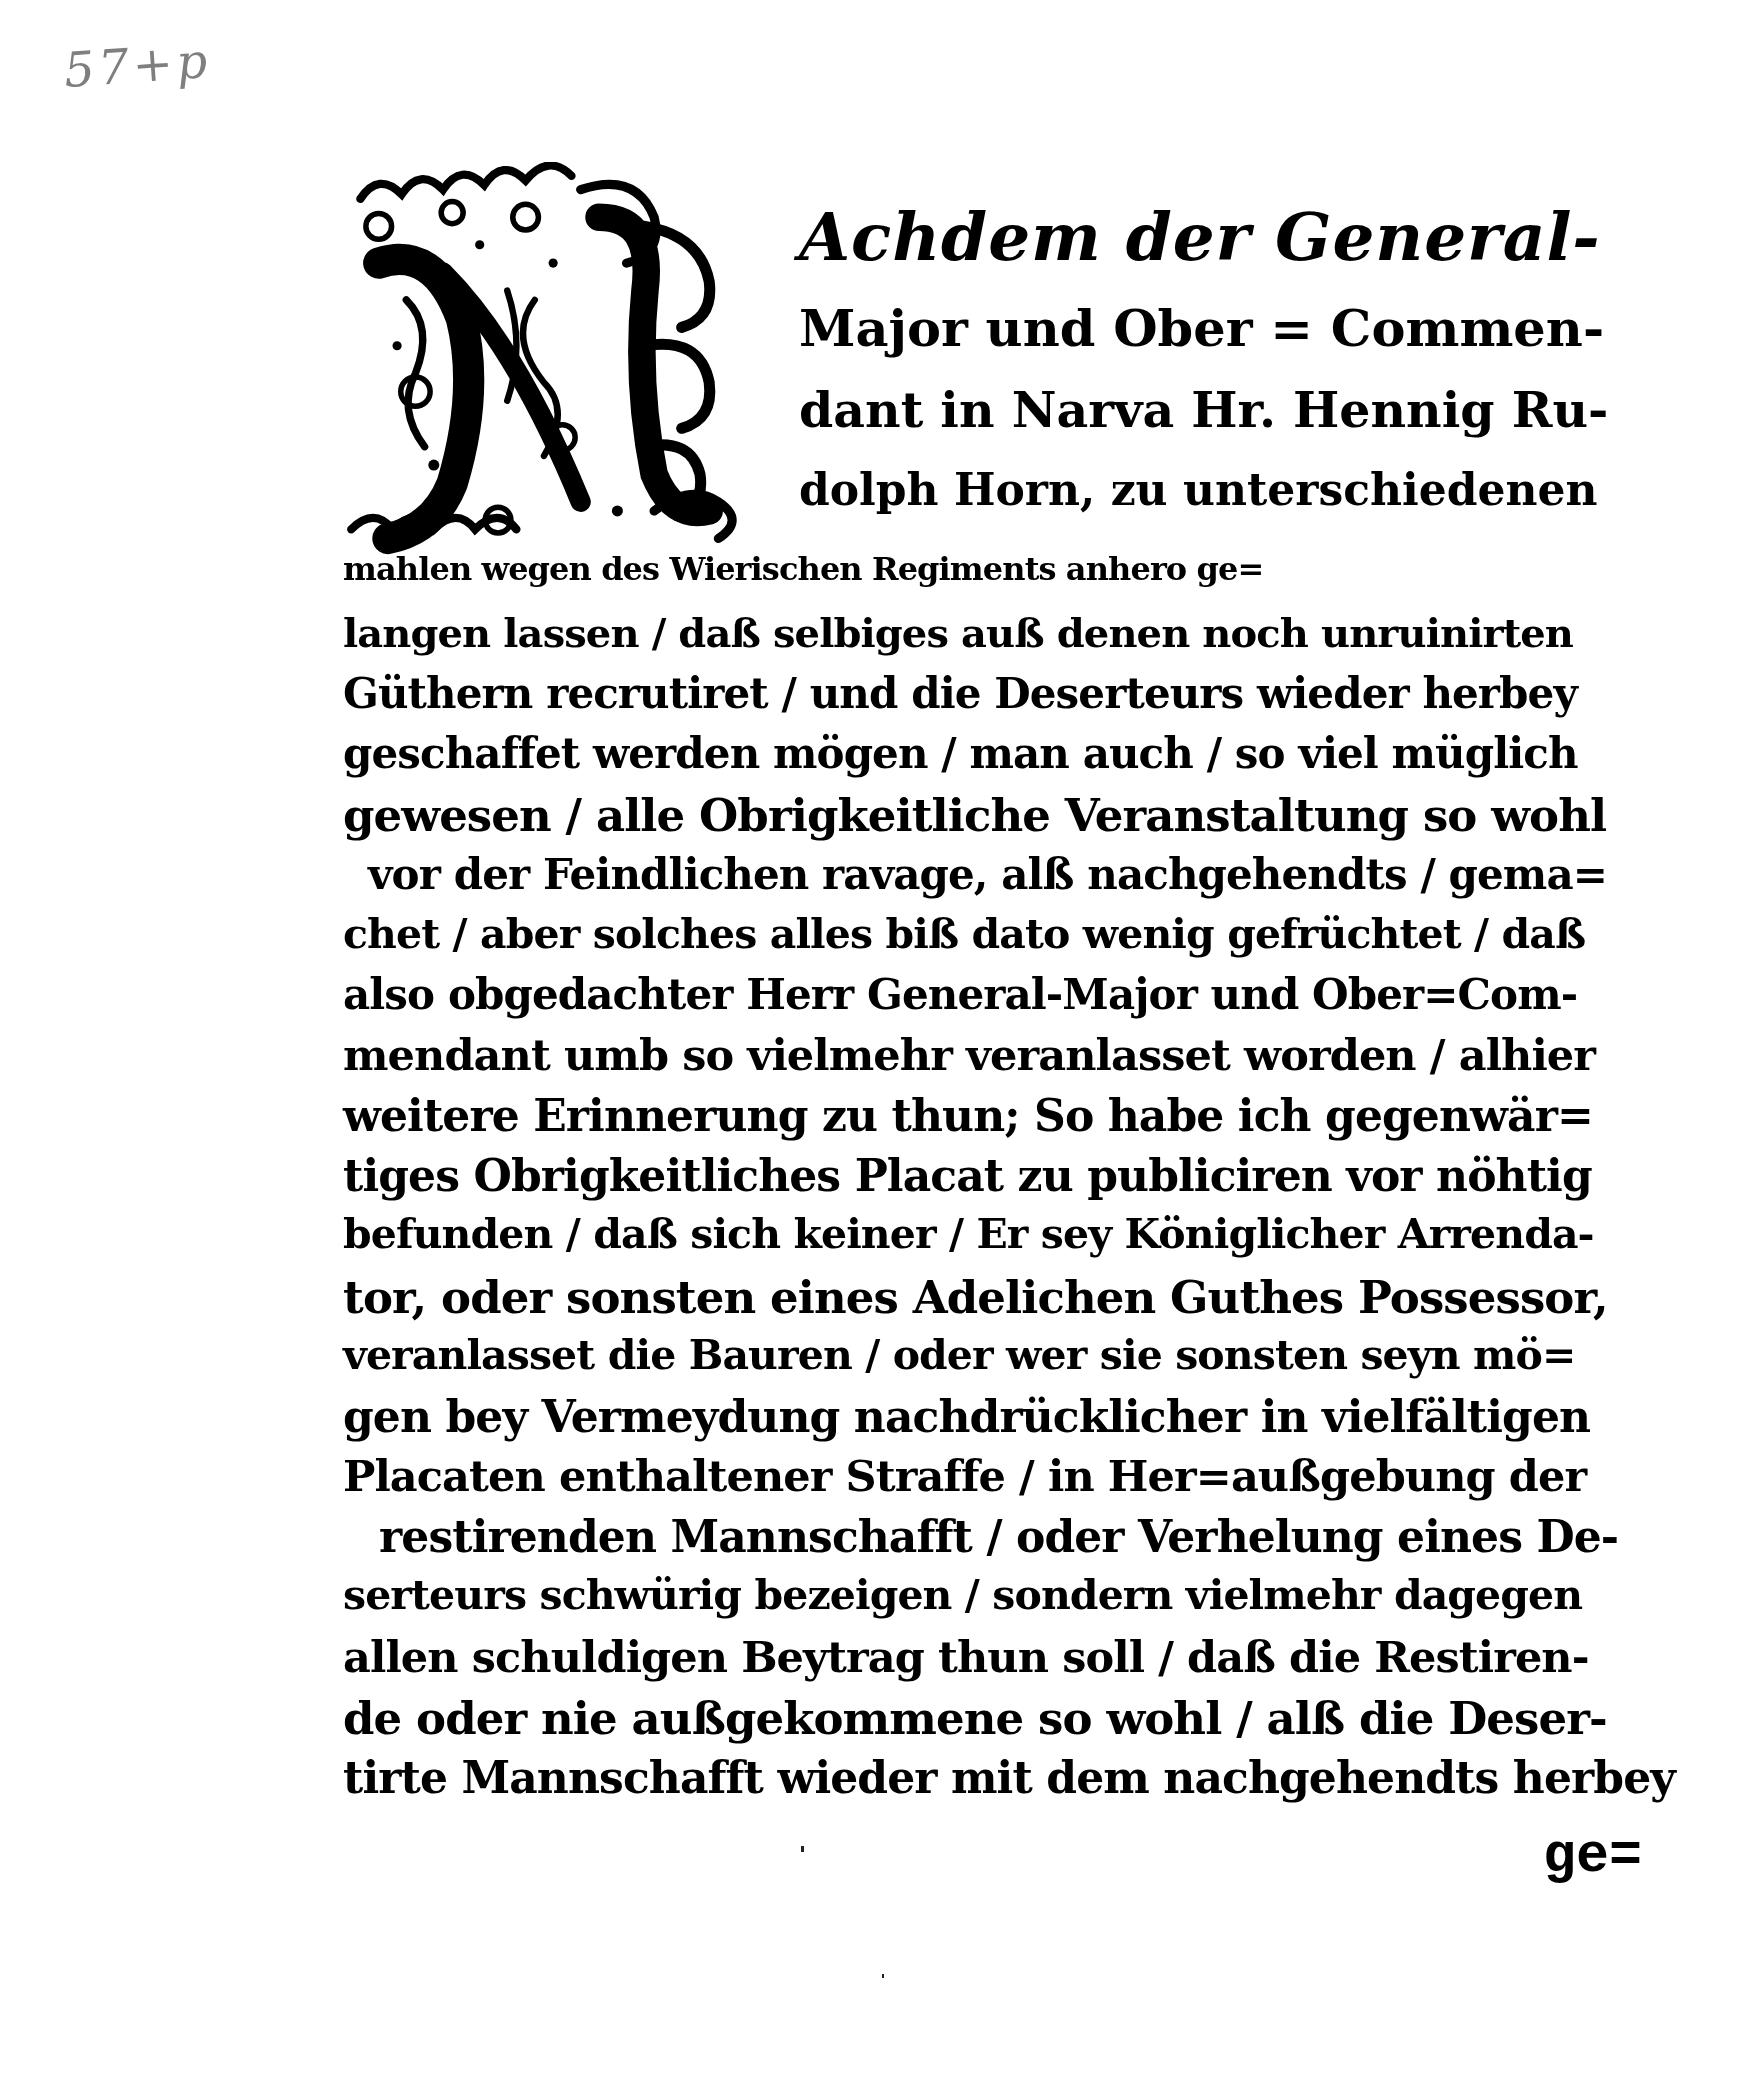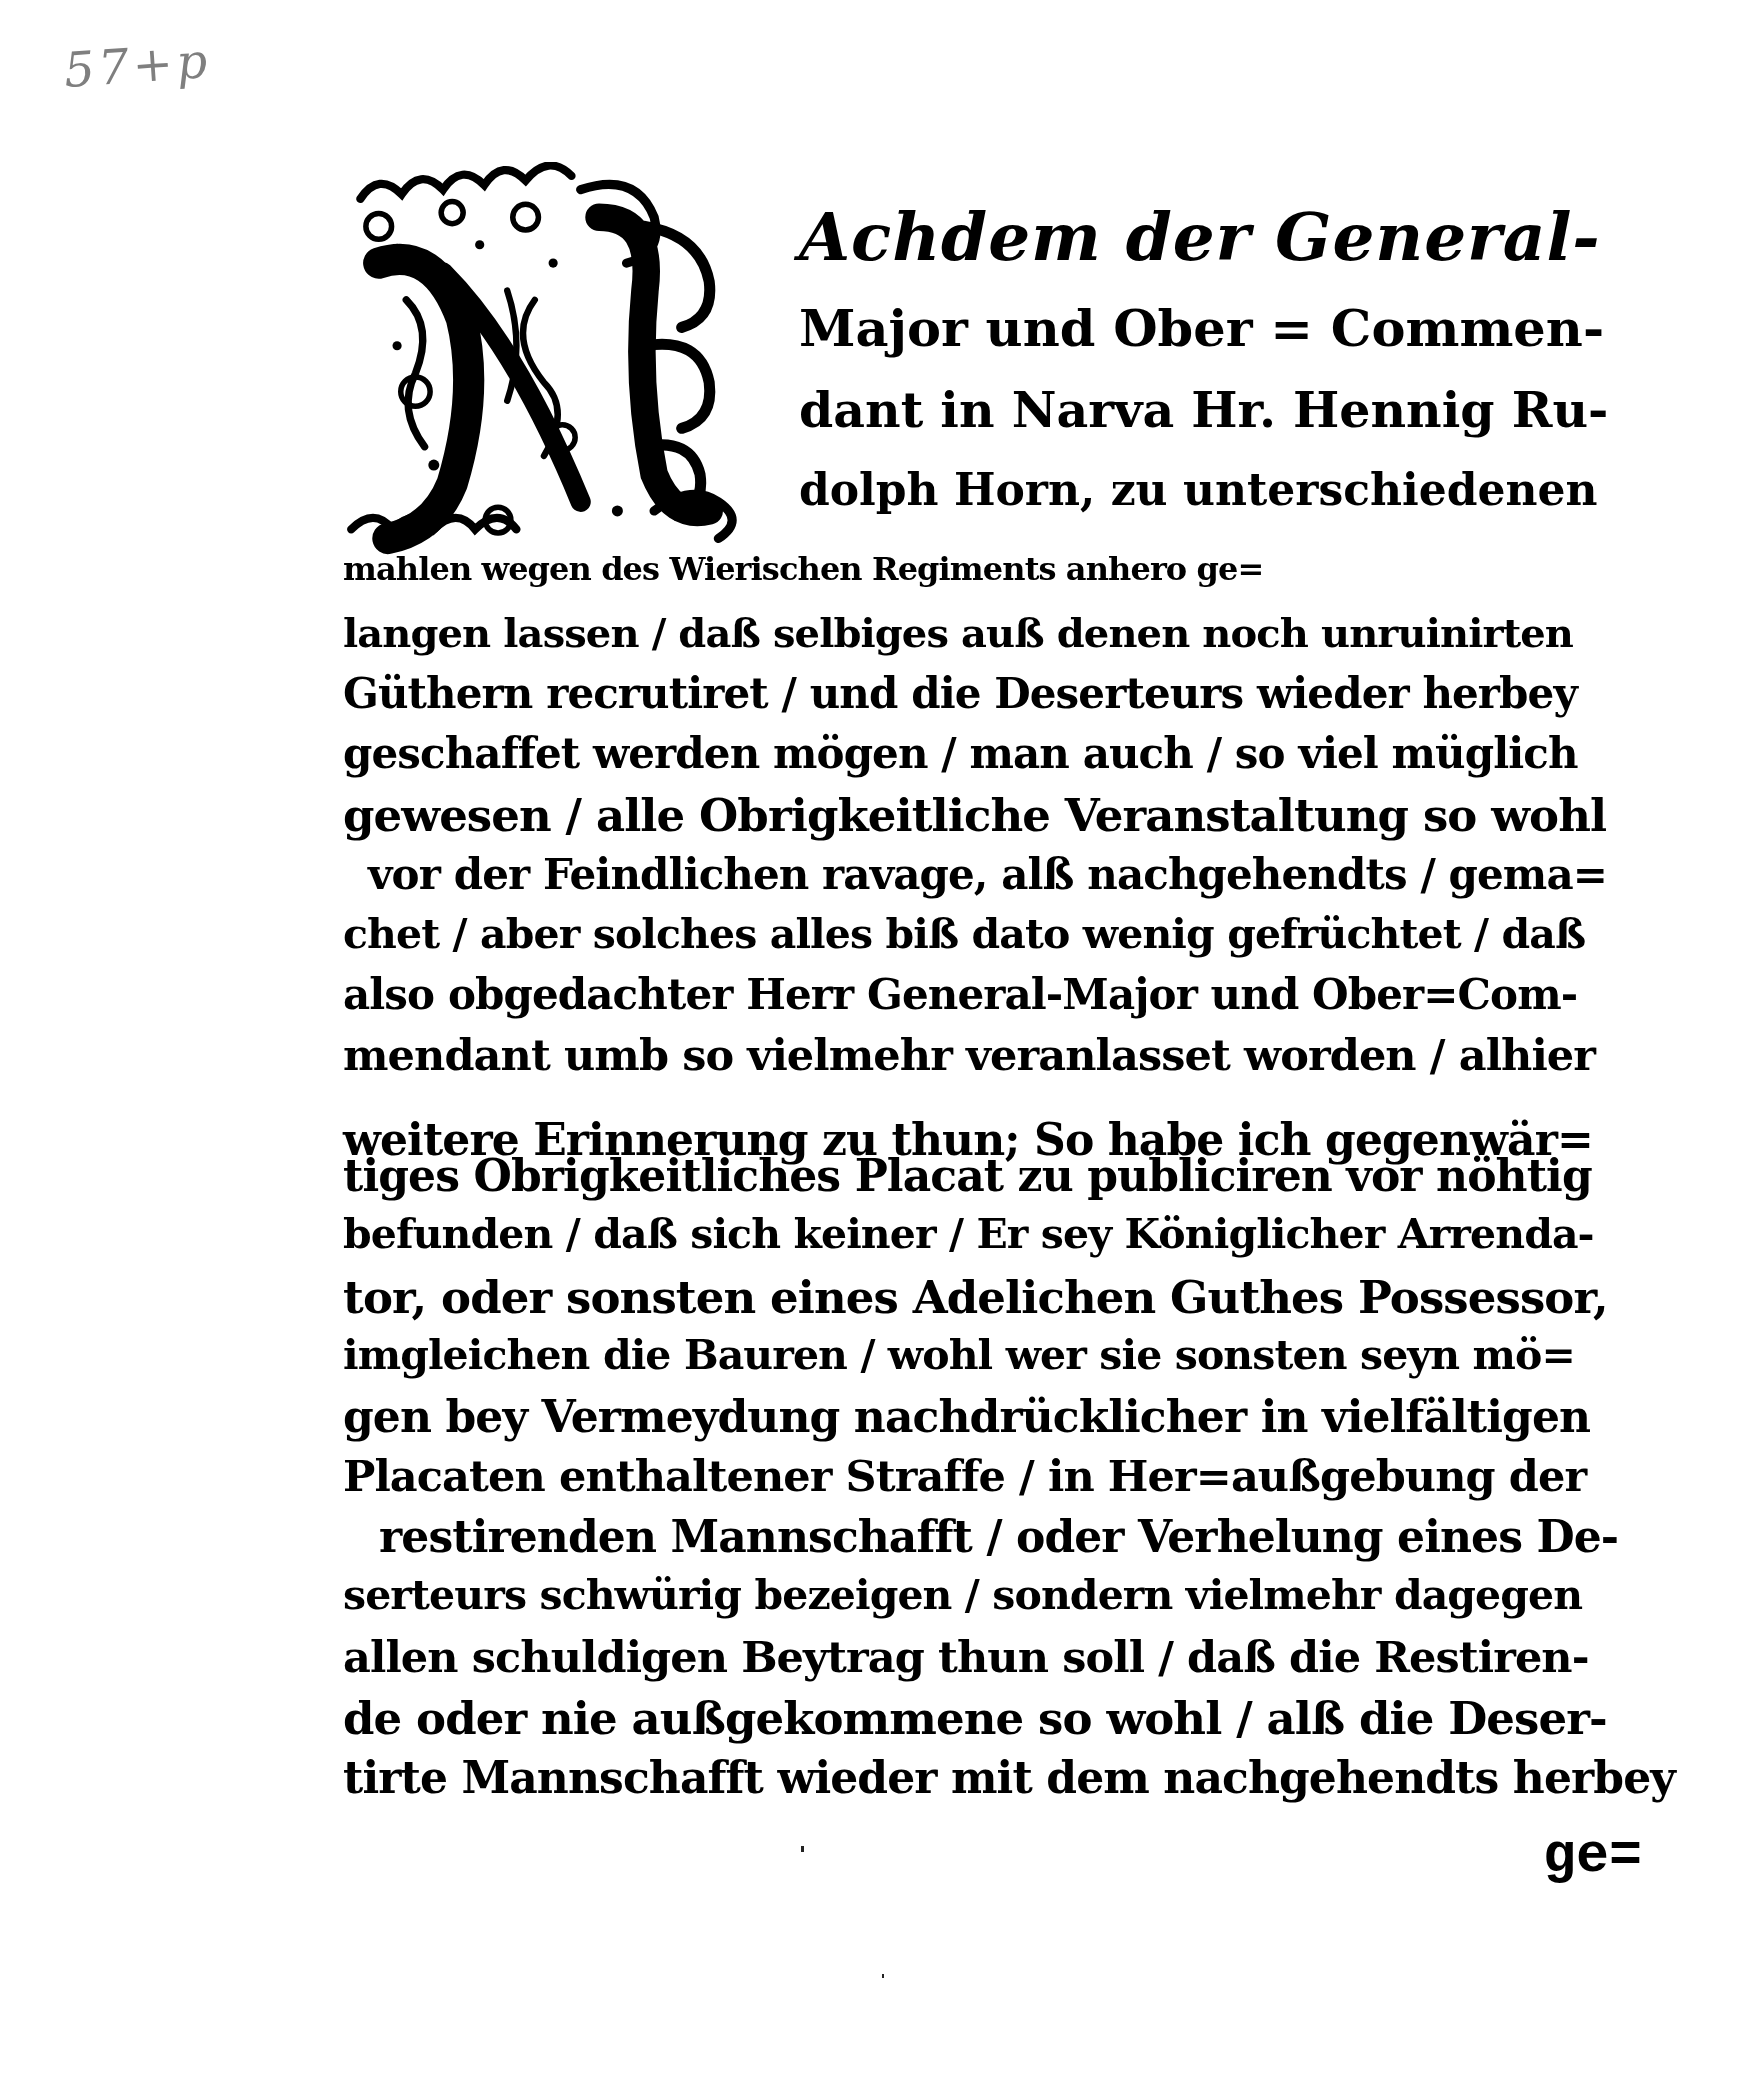--- a/index.html
+++ b/index.html
@@ -73,25 +73,25 @@
 
   <div class="line body" style="top: 553px; font-size: 32px;">mahlen wegen des Wierischen Regiments anhero ge=</div>
   <div class="line body" style="top: 613px; font-size: 40px;">langen lassen / daß selbiges auß denen noch unruinirten</div>
   <div class="line body" style="top: 673px; font-size: 42px;">Güthern recrutiret / und die Deserteurs wieder herbey</div>
   <div class="line body" style="top: 733px; font-size: 42px;">geschaffet werden mögen / man auch / so viel müglich</div>
   <div class="line body" style="top: 793px; font-size: 45px;">gewesen / alle Obrigkeitliche Veranstaltung so wohl</div>
   <div class="line body" style="top: 854px; font-size: 42px; text-align: right;">vor der Feindlichen ravage, alß nachgehendts / gema=</div>
   <div class="line body" style="top: 914px; font-size: 41px;">chet / aber solches alles biß dato wenig gefrüchtet / daß</div>
   <div class="line body" style="top: 974px; font-size: 42px;">also obgedachter Herr General-Major und Ober=Com-</div>
   <div class="line body" style="top: 1034px; font-size: 43px;">mendant umb so vielmehr veranlasset worden / alhier</div>
-  <div class="line body" style="top: 1094px; font-size: 44px; margin-top: 24px;">weitere Erinnerung zu thun; So habe ich gegenwär=</div>
+  <div class="line body" style="top: 1094px; font-size: 44px;">weitere Erinnerung zu thun; So habe ich gegenwär=</div>
   <div class="line body" style="top: 1154px; font-size: 44px;">tiges Obrigkeitliches Placat zu publiciren vor nöhtig</div>
   <div class="line body" style="top: 1214px; font-size: 41px;">befunden / daß sich keiner / Er sey Königlicher Arrenda-</div>
   <div class="line body" style="top: 1275px; font-size: 45px;">tor, oder sonsten eines Adelichen Guthes Possessor,</div>
-  <div class="line body" style="top: 1335px; font-size: 41px;">imgleichen die Bauren / wohl wer sie sonsten seyn mö=</div>
+  <div class="line body" style="top: 1335px; font-size: 41px;">veranlasset die Bauren / oder wer sie sonsten seyn mö=</div>
   <div class="line body" style="top: 1395px; font-size: 44px;">gen bey Vermeydung nachdrücklicher in vielfältigen</div>
   <div class="line body" style="top: 1455px; font-size: 43px;">Placaten enthaltener Straffe / in Her=außgebung der</div>
   <div class="line body" style="top: 1515px; font-size: 44px; margin-left: 36px;">restirenden Mannschafft / oder Verhelung eines De-</div>
   <div class="line body" style="top: 1575px; font-size: 41px;">serteurs schwürig bezeigen / sondern vielmehr dagegen</div>
   <div class="line body" style="top: 1636px; font-size: 43px;">allen schuldigen Beytrag thun soll / daß die Restiren-</div>
   <div class="line body" style="top: 1696px; font-size: 45px;">de oder nie außgekommene so wohl / alß die Deser-</div>
   <div class="line body" style="top: 1756px; font-size: 44px;">tirte Mannschafft wieder mit dem nachgehendts herbey</div>
 
   <div class="catchword" style="top: 1825px;">ge=</div>
 

